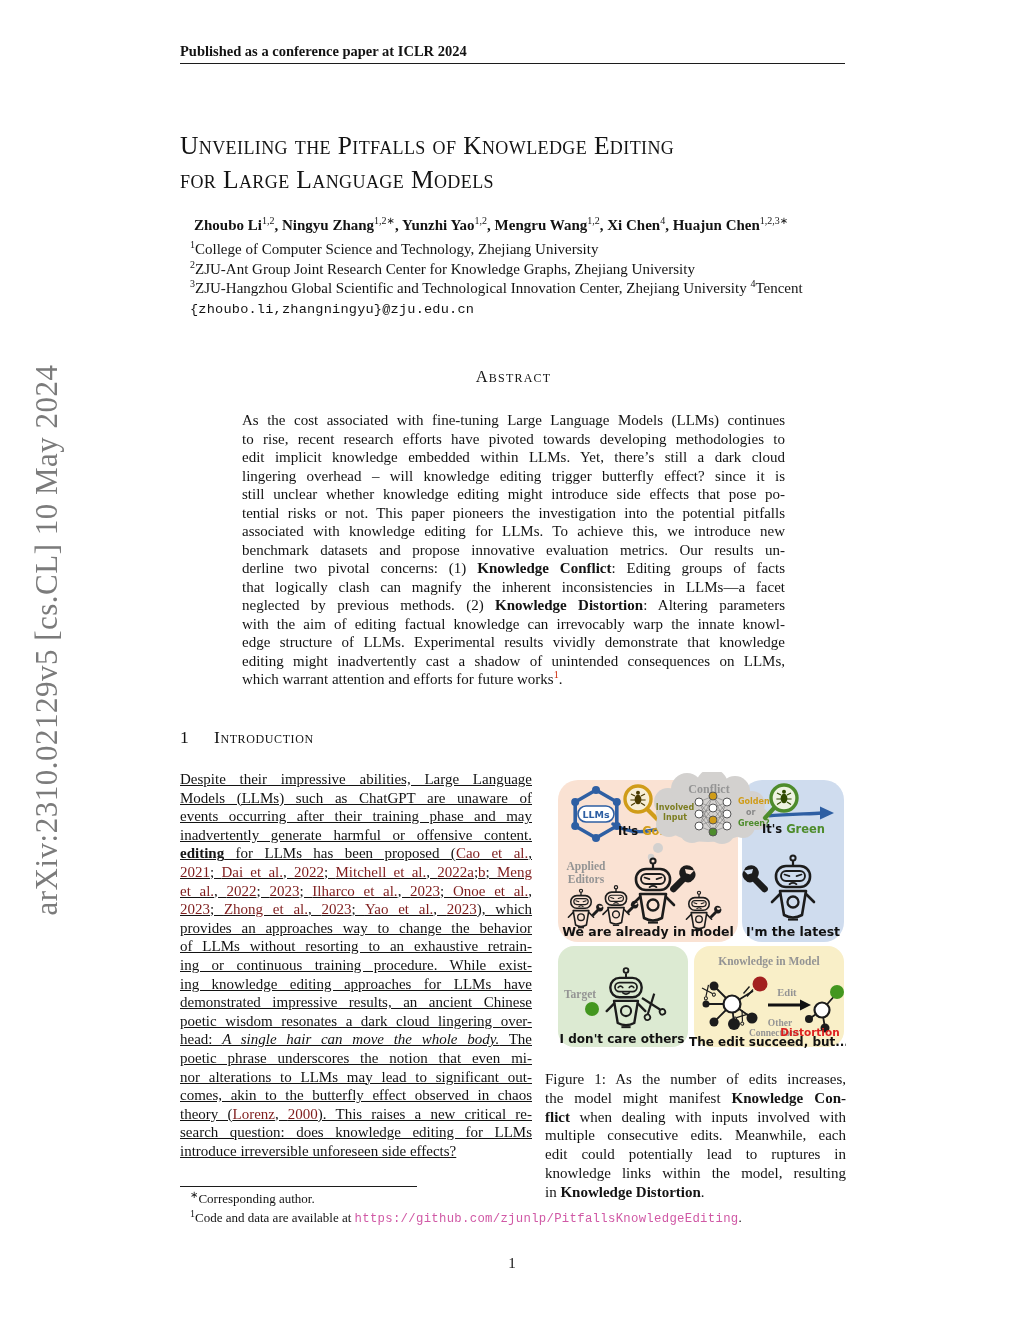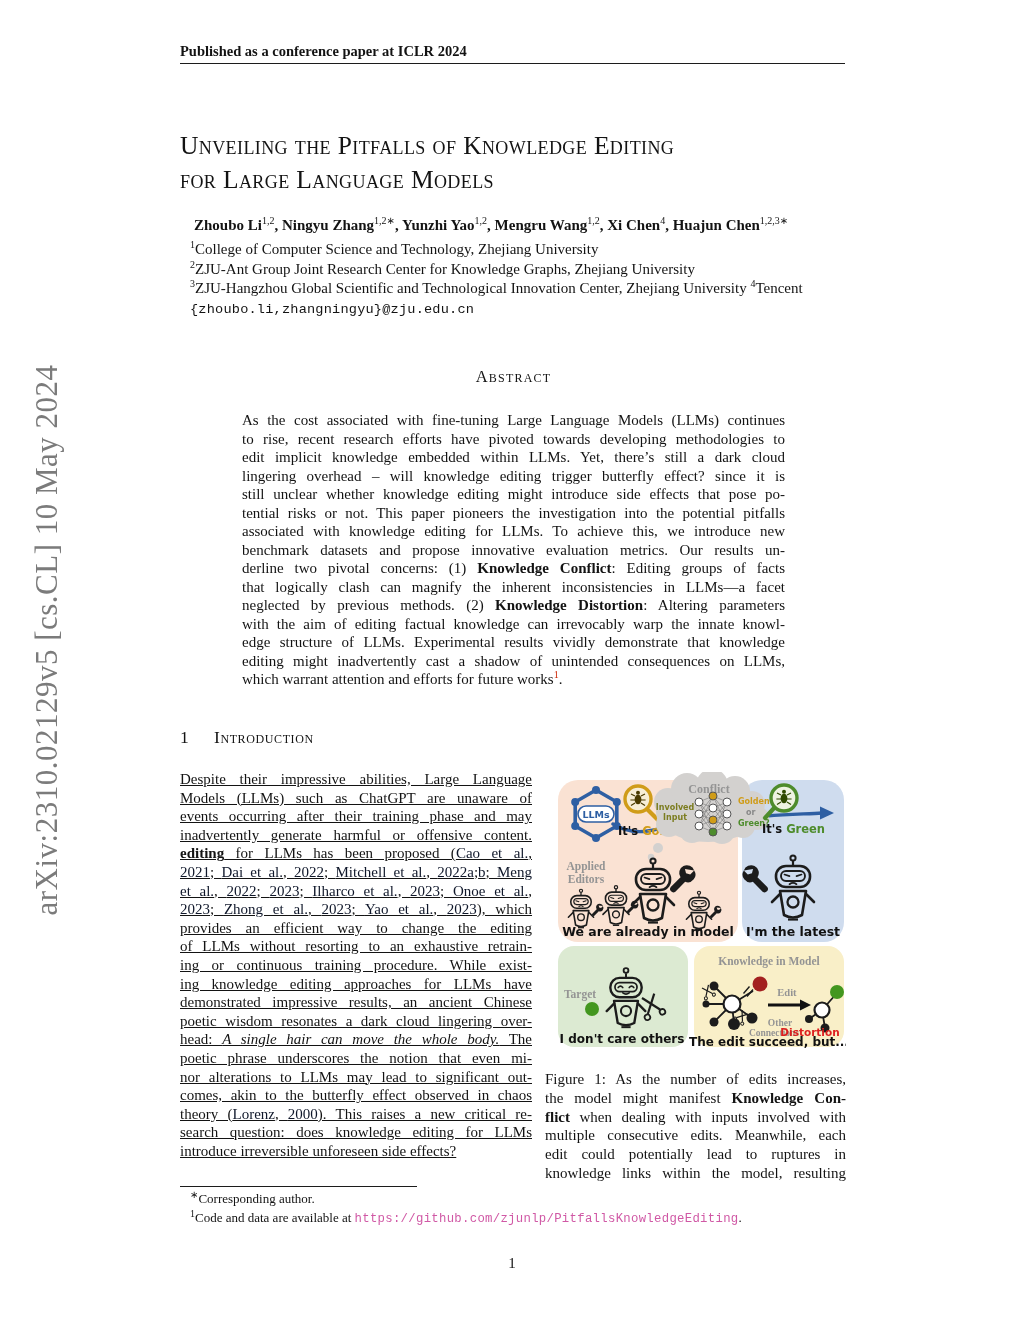--- a/index.html
+++ b/index.html
@@ -23,21 +23,21 @@
   .mono{font-family:Liberation Mono, monospace;font-size:13.6px;letter-spacing:.2px;}
 
   .abstract-head{position:absolute;left:242px;top:367px;width:543px;text-align:center;
     font-variant:small-caps;font-size:16.5px;letter-spacing:1.2px;}
   .abstract-body{position:absolute;left:242px;top:411px;width:543px;font-size:15px;line-height:18.5px;}
 
   .jline{text-align:justify;text-align-last:justify;}
   .jline.last{text-align-last:left;}
   .pline{text-align:left;}
 
-  .cite{color:#0f172a;}
+  .cite{color:#7f1d1d;}
   .fnref{color:#cc2200;font-size:10px;}
 
   .section-head{position:absolute;left:180px;top:727px;font-size:17.5px;}
   .section-head .num{display:inline-block;width:34px;}
   .section-head .word{font-variant:small-caps;letter-spacing:.6px;margin-top:44px;}
 
   .intro{position:absolute;left:180px;top:770px;width:352px;font-size:15px;line-height:18.6px;text-decoration:underline;}
 
   .figure-wrap{position:absolute;left:556px;top:772px;width:290px;height:277px;}
   .fig-caption{position:absolute;left:545px;top:1070px;width:301px;font-size:15px;line-height:18.8px;}
@@ -103,21 +103,21 @@
   </div>
   <div class="intro">
       <div class="jline">Despite their impressive abilities, Large Language</div>
       <div class="jline">Models (LLMs) such as ChatGPT are unaware of</div>
       <div class="jline">events occurring after their training phase and may</div>
       <div class="jline">inadvertently generate harmful or offensive content.</div>
       <div class="jline"><b>editing</b> for LLMs has been proposed (<span class="cite">Cao et al.</span>,</div>
       <div class="jline"><span class="cite">2021</span>; <span class="cite">Dai et al.</span>, <span class="cite">2022</span>; <span class="cite">Mitchell et al.</span>, <span class="cite">2022a</span>;<span class="cite">b</span>; <span class="cite">Meng</span></div>
       <div class="jline"><span class="cite">et al.</span>, <span class="cite">2022</span>; <span class="cite">2023</span>; <span class="cite">Ilharco et al.</span>, <span class="cite">2023</span>; <span class="cite">Onoe et al.</span>,</div>
       <div class="jline"><span class="cite">2023</span>; <span class="cite">Zhong et al.</span>, <span class="cite">2023</span>; <span class="cite">Yao et al.</span>, <span class="cite">2023</span>), which</div>
-      <div class="jline">provides an efficient way to change the editing</div>
+      <div class="jline">provides an approaches way to change the behavior</div>
       <div class="jline">of LLMs without resorting to an exhaustive retrain-</div>
       <div class="jline">ing or continuous training procedure. While exist-</div>
       <div class="jline">ing knowledge editing approaches for LLMs have</div>
       <div class="jline">demonstrated impressive results, an ancient Chinese</div>
       <div class="jline">poetic wisdom resonates a dark cloud lingering over-</div>
       <div class="jline">head: <i>A single hair can move the whole body.</i> The</div>
       <div class="jline">poetic phrase underscores the notion that even mi-</div>
       <div class="jline">nor alterations to LLMs may lead to significant out-</div>
       <div class="jline">comes, akin to the butterfly effect observed in chaos</div>
       <div class="jline">theory (<span class="cite">Lorenz</span>, <span class="cite">2000</span>). This raises a new critical re-</div>
@@ -306,20 +306,21 @@
   </svg>
   </div>
 
   <div class="fig-caption">
       <div class="jline">Figure 1: As the number of edits increases,</div>
       <div class="jline">the model might manifest <b>Knowledge Con-</b></div>
       <div class="jline"><b>flict</b> when dealing with inputs involved with</div>
       <div class="jline">multiple consecutive edits. Meanwhile, each</div>
       <div class="jline">edit could potentially lead to ruptures in</div>
       <div class="jline">knowledge links within the model, resulting</div>
+      <div class="jline last">in <b>Knowledge Distortion</b>.</div>
     </div>
 
   <div class="footnote-rule"></div>
   <div class="footnotes">
       <div class="pline"><sup>∗</sup>Corresponding author.</div>
       <div class="pline"><sup>1</sup>Code and data are available at <span class="url">https://github.com/zjunlp/PitfallsKnowledgeEditing</span>.</div>
     </div>
 
   <div class="page-number">1</div>
 

